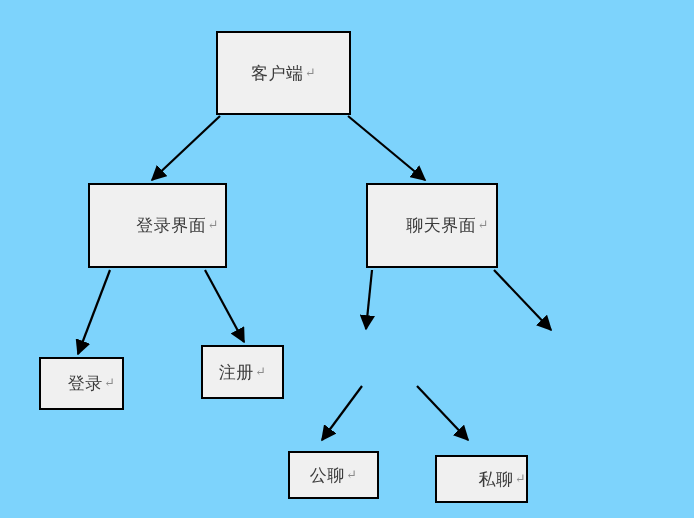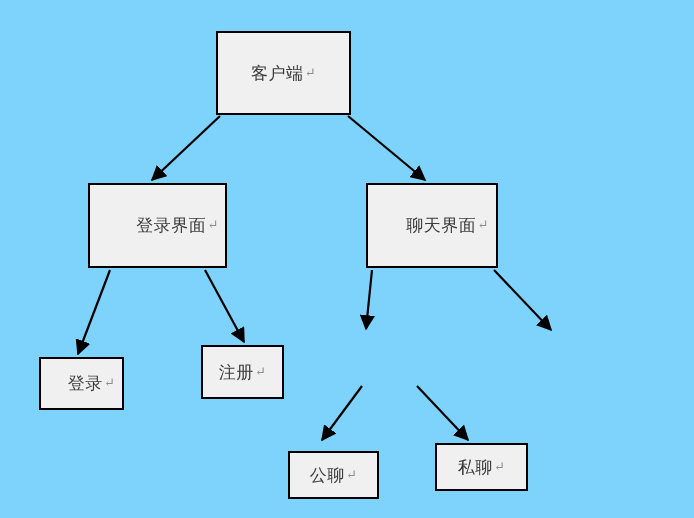--- a/index.html
+++ b/index.html
@@ -105,19 +105,19 @@
   </div>
 
 
 
   <div class="node" style="left: 288px; top: 443px; width: 91px; height: 48px; background: rgb(240, 240, 240); border-color: rgb(0, 0, 0); margin-top: 8px;">
     <span class="node-label">
       <span>公聊</span><span class="pilcrow">↵</span>
     </span>
   </div>
 
-  <div class="node" style="left: 435px; top: 443px; width: 93px; height: 48px; background: rgb(240, 240, 240); border-color: rgb(0, 0, 0);">
+  <div class="node" style="left: 435px; top: 455px; width: 93px; height: 48px; background: rgb(240, 240, 240); border-color: rgb(0, 0, 0); justify-content: flex-end;">
     <span class="node-label">
       <span>私聊</span><span class="pilcrow">↵</span>
     </span>
   </div>
 
 </div>
 
 </body></html>

